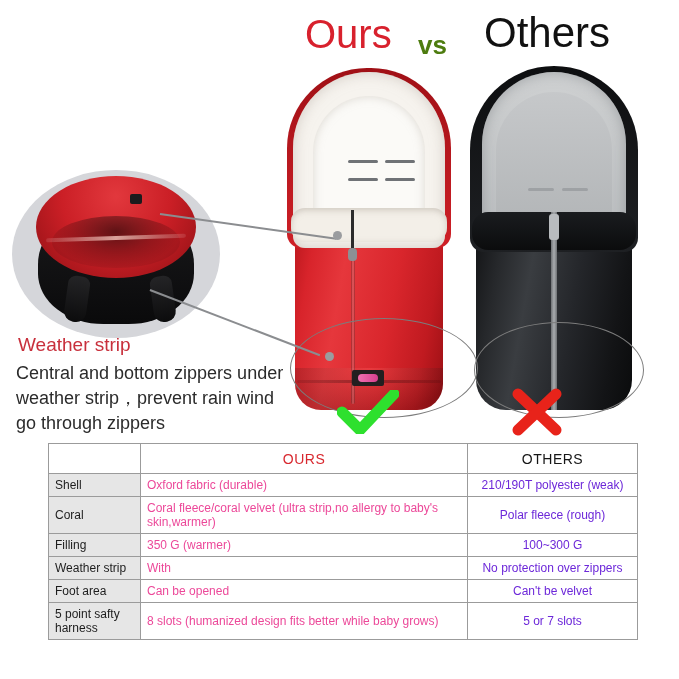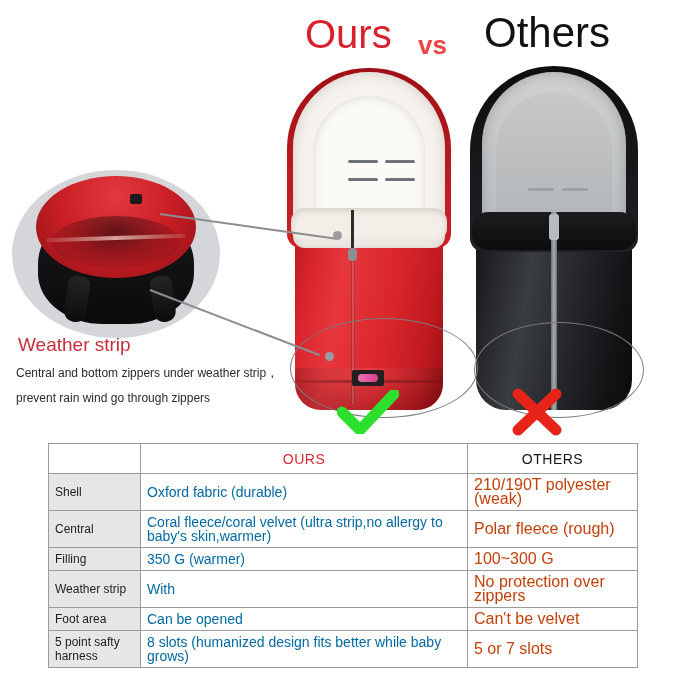--- a/index.html
+++ b/index.html
@@ -12,21 +12,21 @@
   #page { position: relative; width: 679px; height: 679px; background: #fff; }
 
   
   .hl-ours {
     position: absolute; left: 305px; top: 12px;
     font-size: 40px; font-weight: 400; color: #d8212d;
     letter-spacing: 0px; line-height: 44px;
   }
   .hl-vs {
     position: absolute; left: 418px; top: 30px;
-    font-size: 26px; font-weight: 700; color: #ef4444;
+    font-size: 26px; font-weight: 700; color: #4d7c0f;
     line-height: 30px;
   }
   .hl-others {
     position: absolute; left: 484px; top: 10px;
     font-size: 42px; font-weight: 400; color: #111111;
     line-height: 46px;
   }
 
   
   .prod-red { position: absolute; left: 281px; top: 62px; width: 176px; height: 348px; }
@@ -177,21 +177,21 @@
   .leader { position: absolute; background: #8b8d90; transform-origin: 0 50%; height: 1.6px; }
   .leader-dot { position: absolute; width: 9px; height: 9px; background: #9a9c9f; border-radius: 50%; }
 
   
   .cap-title {
     position: absolute; left: 18px; top: 333px;
     font-size: 19px; color: #c8303c; line-height: 24px;
   }
   .cap-body {
     position: absolute; left: 16px; top: 361px; width: 272px;
-    font-size: 12px; color: #2b2b2b; line-height: 25px;
+    font-size: 18px; color: #2b2b2b; line-height: 25px;
   }
 
   
   table.cmp {
     position: absolute; left: 48px; top: 443px; width: 589px;
     border-collapse: collapse; table-layout: fixed;
     font-size: 11.5px;
   }
   table.cmp td, table.cmp th {
     border: 1px solid #9b9b9b;
@@ -200,22 +200,22 @@
     font-weight: 400;
     line-height: 14px;
   }
   col.c1 { width: 92px; }
   col.c2 { width: 327px; }
   col.c3 { width: 170px; }
   .hdr-blank { background: #ffffff; height: 30px; }
   .hdr-ours  { color: #d8282f; text-align: center; font-size: 14px; letter-spacing: 0.5px; }
   .hdr-others{ color: #151515; text-align: center; font-size: 14px; letter-spacing: 0.5px; }
   td.rowlbl { background: #e6e6e6; color: #1d1d1d; font-size: 12px; }
-  td.ours   { color: #0369a1; background: #ffffff; font-size: 14px; }
-  td.others { color: #c2410c; background: #ffffff; font-size: 16px; }
+  td.ours   { color: #ec4899; background: #ffffff; font-size: 12px; }
+  td.others { color: #6d28d9; background: #ffffff; font-size: 12px; text-align: center; }
 </style>
 </head>
 <body>
 
 <div id="page">
 
   <div class="hl-ours">Ours</div>
   <div class="hl-vs">vs</div>
   <div class="hl-others">Others</div>
 
@@ -292,21 +292,21 @@
         <th class="hdr-others">OTHERS</th>
       </tr>
     </thead>
     <tbody>
       <tr>
         <td class="rowlbl">Shell</td>
         <td class="ours">Oxford fabric (durable)</td>
         <td class="others">210/190T polyester (weak)</td>
       </tr>
       <tr>
-        <td class="rowlbl">Central</td>
+        <td class="rowlbl">Coral</td>
         <td class="ours">Coral fleece/coral velvet  (ultra strip,no allergy to baby's skin,warmer)</td>
         <td class="others">Polar fleece  (rough)</td>
       </tr>
       <tr>
         <td class="rowlbl">Filling</td>
         <td class="ours">350 G (warmer)</td>
         <td class="others">100~300 G</td>
       </tr>
       <tr>
         <td class="rowlbl">Weather strip</td>

